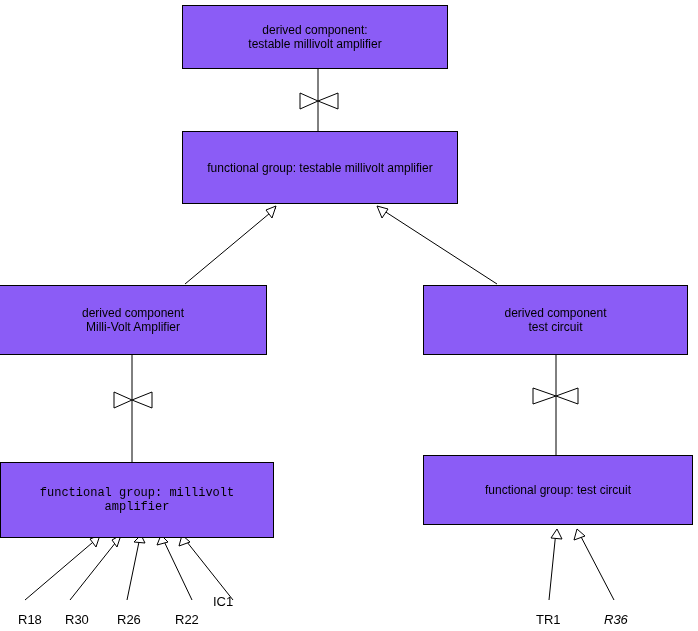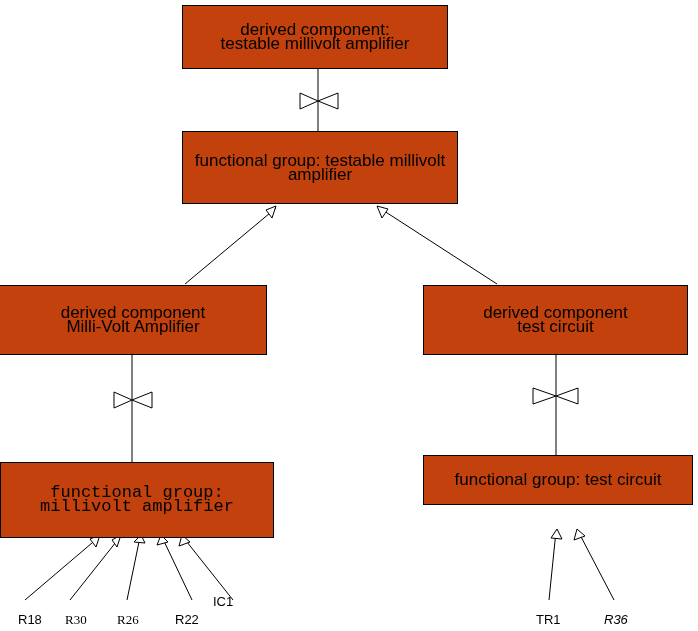--- a/index.html
+++ b/index.html
@@ -19,26 +19,26 @@
     position: absolute;
     left: 0;
     top: 0;
     width: 698px;
     height: 631px;
   }
   .node {
     position: absolute;
     box-sizing: border-box;
     border: 1px solid #000000;
-    background: #c2410c;
+    background: #8b5cf6;
     display: flex;
     align-items: center;
     justify-content: center;
     text-align: center;
-    font-size: 17px;
+    font-size: 12px;
     line-height: 14px;
     color: #000000;
     z-index: 2;
   }
   .node .label {
     white-space: pre-line;
     padding: 0 4px;
   }
   .leaf-label {
     position: absolute;
@@ -129,25 +129,25 @@
 
   <div class="node" style="left:423px; top:285px; width:265px; height:70px;">
     <span class="label">derived component
 test circuit</span>
   </div>
 
   <div class="node" style="left:0; top:462px; width:274px; height:76px;font-family:Liberation Mono, monospace;">
     <span class="label">functional group: millivolt amplifier</span>
   </div>
 
-  <div class="node" style="left:423px; top:455px; width:270px; height:50px;">
+  <div class="node" style="left:423px; top:455px; width:270px; height:70px;">
     <span class="label">functional group: test circuit</span>
   </div>
 
   <div class="leaf-label" style="left:18px; top:612px;">R18</div>
-  <div class="leaf-label" style="left:65px; top:612px;font-family:Liberation Serif, serif;">R30</div>
-  <div class="leaf-label" style="left:117px; top:612px;font-family:Liberation Serif, serif;">R26</div>
+  <div class="leaf-label" style="left:65px; top:612px;">R30</div>
+  <div class="leaf-label" style="left:117px; top:612px;">R26</div>
   <div class="leaf-label" style="left:167px; top:612px;padding-left:8px;">R22</div>
   <div class="leaf-label" style="left:213px; top:594px;">IC1</div>
   <div class="leaf-label" style="left:536px; top:612px;">TR1</div>
   <div class="leaf-label" style="left:604px; top:612px;font-style:italic;">R36</div>
 
 </div>
 
 </body></html>

